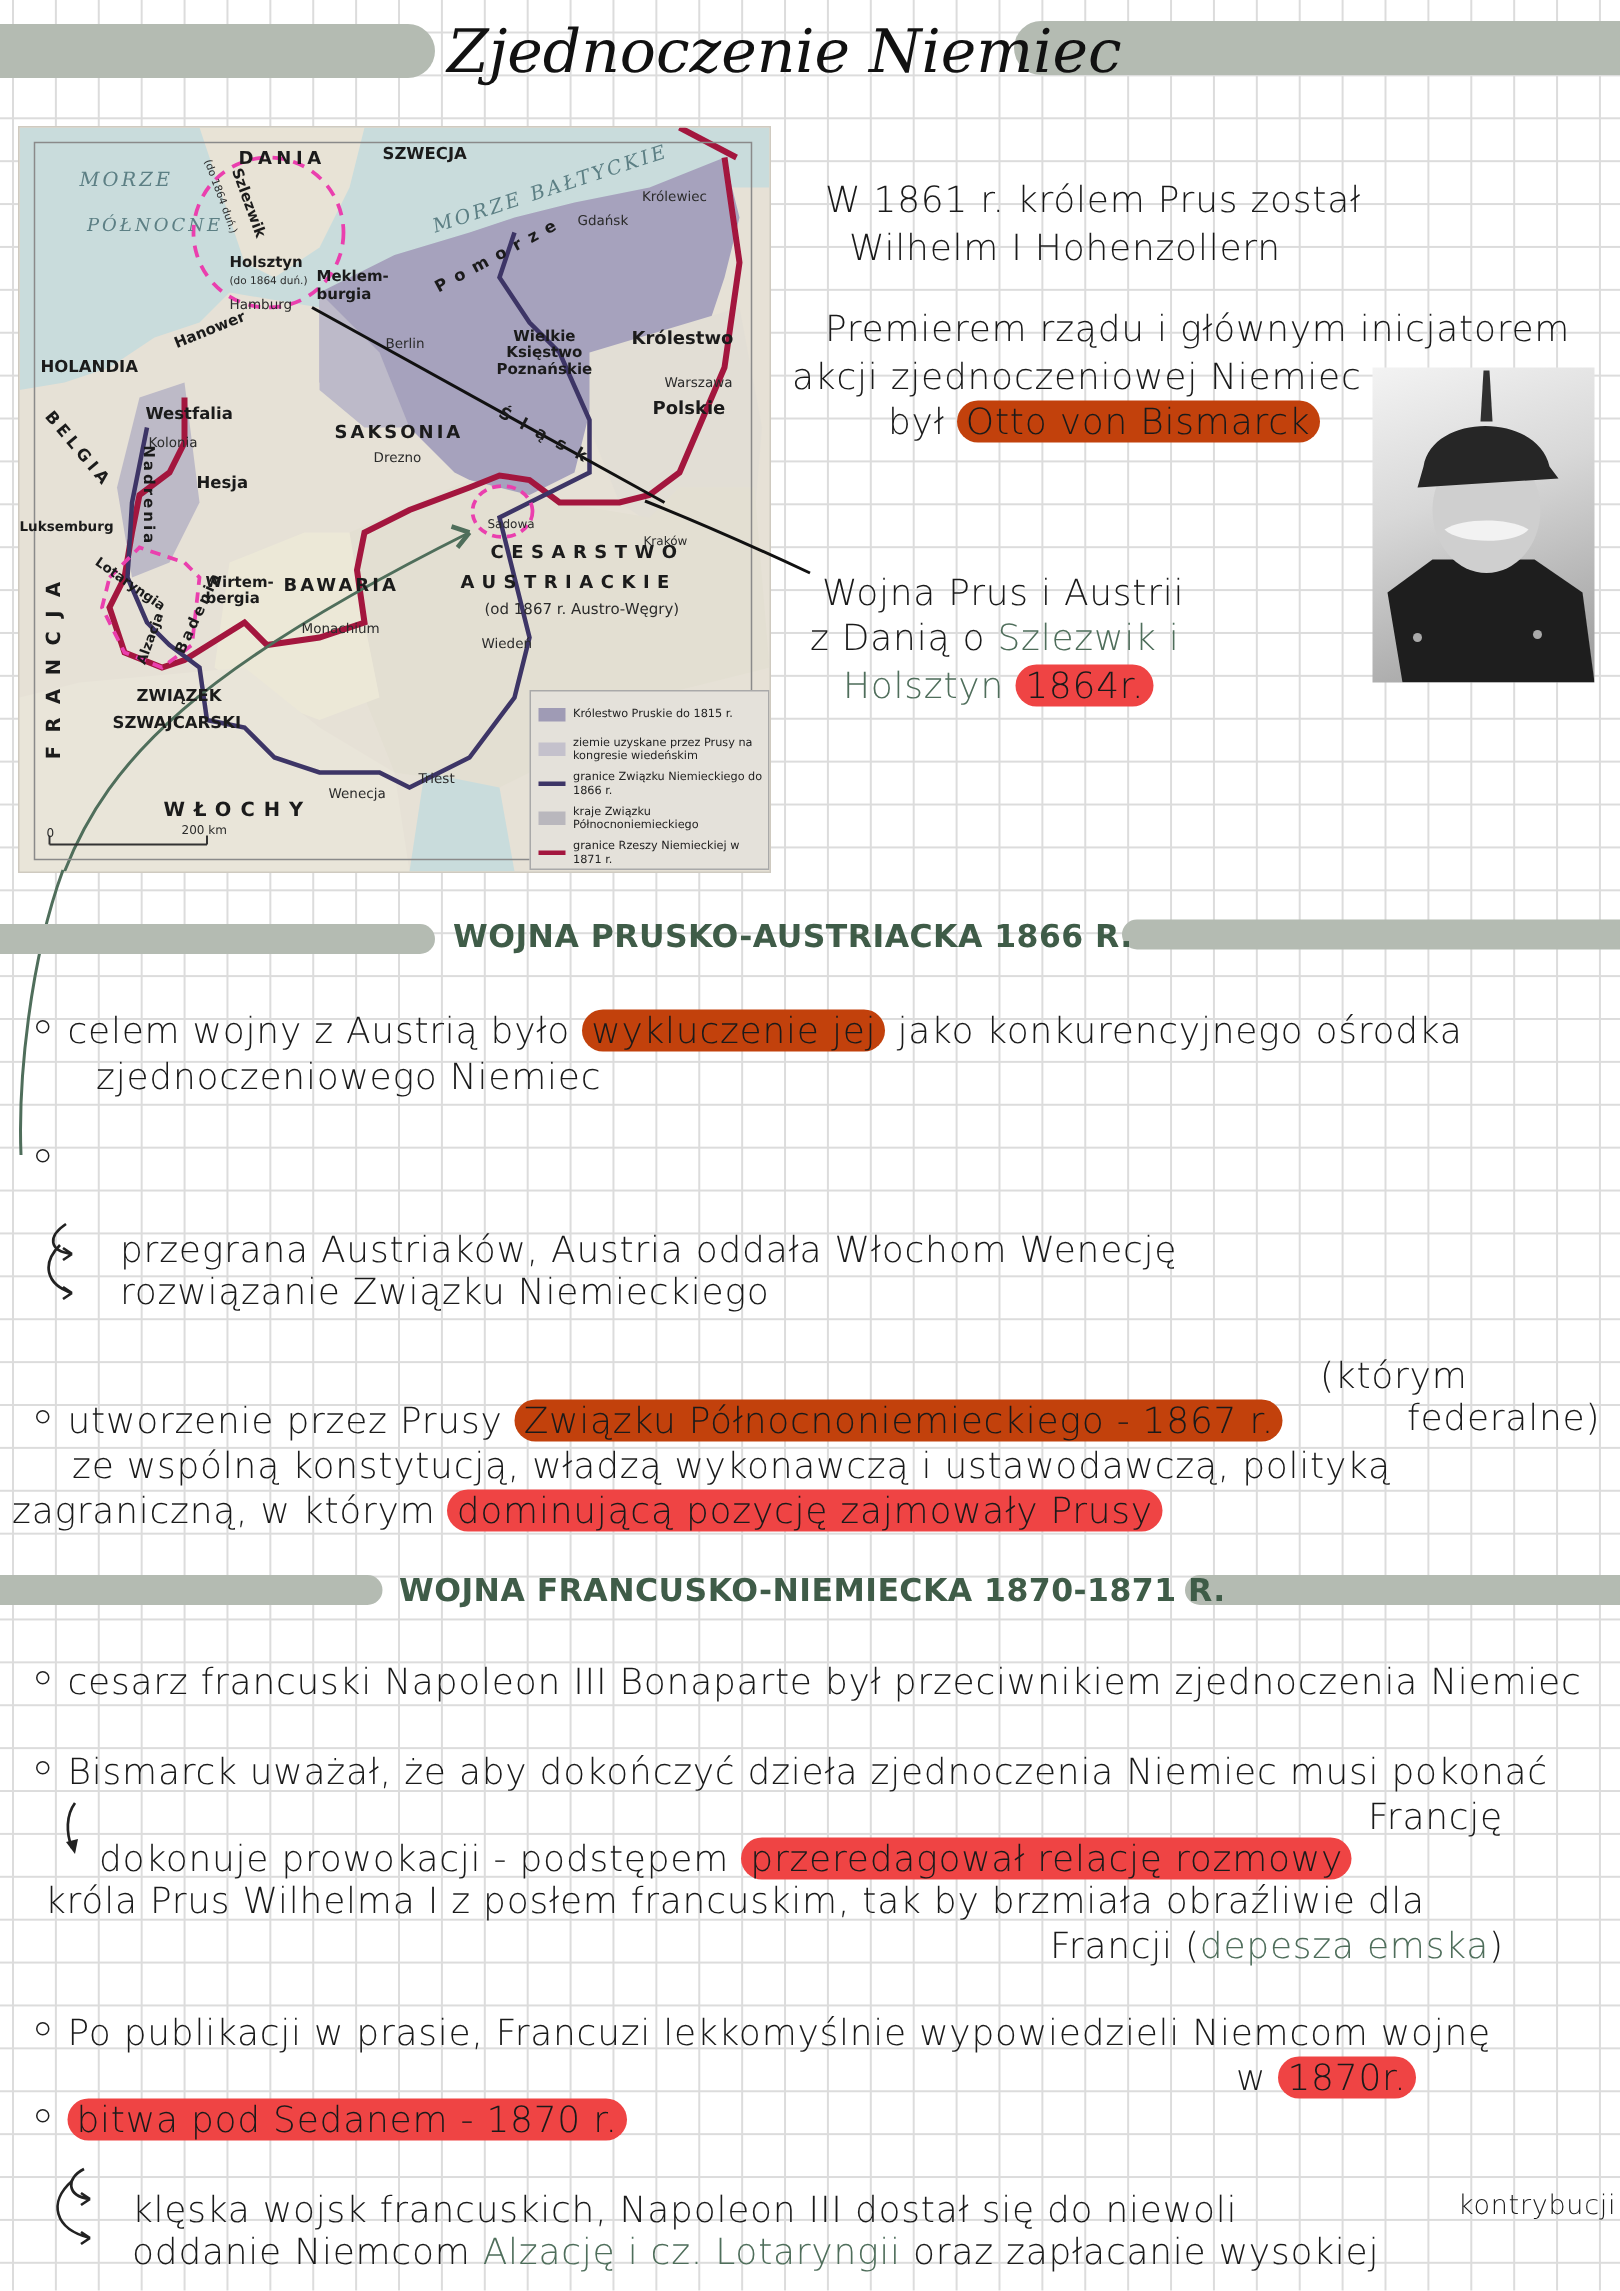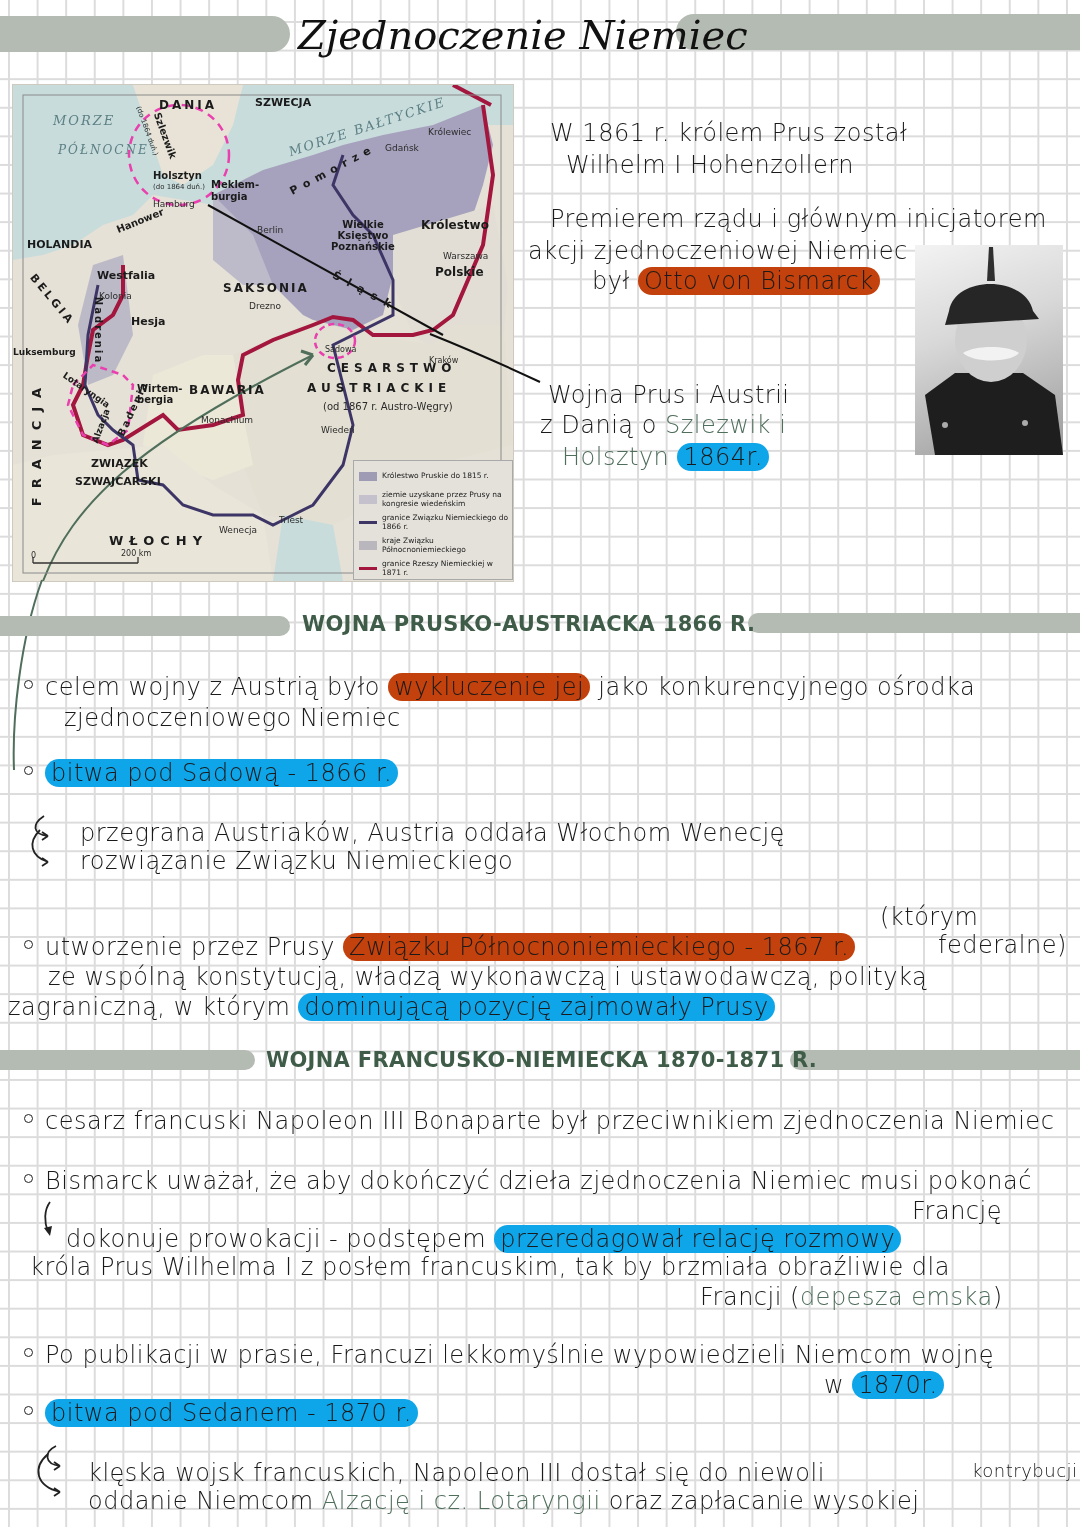--- a/index.html
+++ b/index.html
@@ -13,21 +13,21 @@
     background-position:8px 21px;
     font-family:"DejaVu Sans",sans-serif;
     color:#1a1a1a;
   }
   .abs{position:absolute;}
   .hand{font-family:"DejaVu Sans",sans-serif;font-size:24px;letter-spacing:0.5px;line-height:30px;white-space:nowrap;font-weight:300;}
   .banner-bar{position:absolute;background:#b4bbb2;border-radius:0 18px 18px 0;}
   .banner-bar.right{border-radius:18px 0 0 18px;}
   .title{font-family:"DejaVu Serif",serif;font-style:italic;font-size:40px;color:#111;}
   .sec-title{font-family:"DejaVu Sans",sans-serif;font-weight:bold;font-size:21px;color:#3f5c48;letter-spacing:0.3px;}
-  .hl-y{background:#0ea5e9;border-radius:14px;padding:0 6px;text-align:right;}
+  .hl-y{background:#ef4444;border-radius:14px;padding:0 6px;text-align:right;}
   .hl-g{background:#c2410c;border-radius:14px;padding:0 6px;}
   .green{color:#4f6e5b;}
   .bullet{display:inline-block;width:7px;height:7px;border:1.6px solid #222;border-radius:50%;margin-right:12px;vertical-align:middle;position:relative;top:-4px;}
   
   .map{position:absolute;left:12px;top:84px;width:500px;height:496px;background:#e6e1d6;border:1px solid #cfcac0;overflow:hidden;}
   .map svg{position:absolute;left:0;top:0;}
   .ml{position:absolute;font-family:"DejaVu Sans",sans-serif;font-weight:bold;color:#1b1b1b;white-space:nowrap;}
   .ms{position:absolute;font-family:"DejaVu Sans",sans-serif;color:#2b2b2b;font-size:9px;white-space:nowrap;}
   .sea{position:absolute;font-family:"DejaVu Serif",serif;font-style:italic;color:#5c7f84;letter-spacing:2px;white-space:nowrap;}
   .legend{position:absolute;left:340px;top:375px;width:158px;height:118px;background:#e4e1da;border:1px solid #a9a9a9;}
@@ -200,21 +200,21 @@
 <div class="abs sec-title" style="left:302px;top:612px;">WOJNA PRUSKO-AUSTRIACKA 1866 R.</div>
 
 <div class="abs hand" style="left:24px;top:672px;">
   <span class="bullet"></span><span>celem wojny z Austrią było</span>
   <span class="hl-g">wykluczenie jej</span>
   <span>jako konkurencyjnego ośrodka</span>
 </div>
 <div class="abs hand" style="left:64px;top:703px;">zjednoczeniowego Niemiec</div>
 
 <div class="abs hand" style="left:24px;top:758px;">
-  <span class="bullet"></span><span class="hl-y">bitwa pod Sadową - 1866 r.</span>
+  <span class="bullet"></span>
 </div>
 
 <svg class="abs" width="40" height="70" style="left:26px;top:812px;">
   <path d="M18,4 C6,12 6,22 22,24 M22,24 L16,20 M22,24 L16,28" fill="none" stroke="#222" stroke-width="1.8"></path>
   <path d="M14,18 C2,30 4,44 22,50 M22,50 L16,46 M22,50 L16,54" fill="none" stroke="#222" stroke-width="1.8"></path>
 </svg>
 <div class="abs hand" style="left:80px;top:818px;">przegrana Austriaków, Austria oddała Włochom Wenecję</div>
 <div class="abs hand" style="left:80px;top:846px;">rozwiązanie Związku Niemieckiego</div>
 
 <div class="abs hand" style="left:880px;top:902px;">(którym</div>

